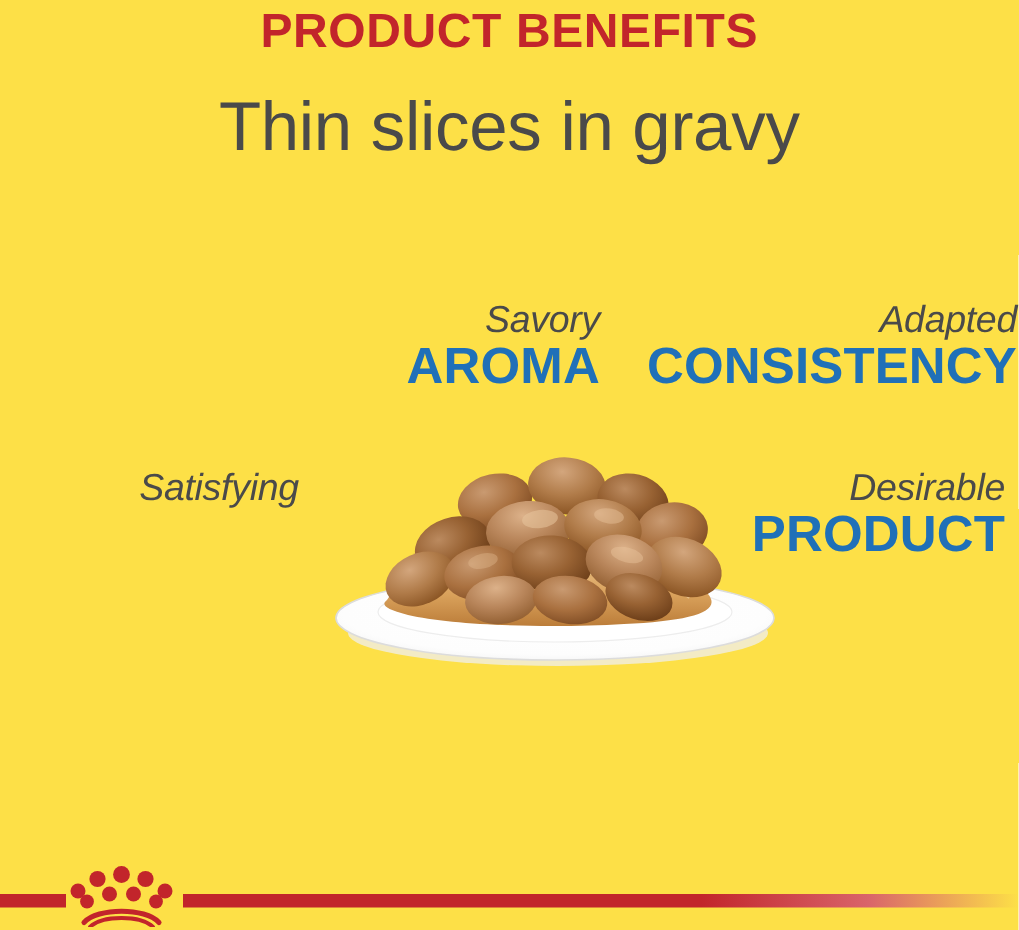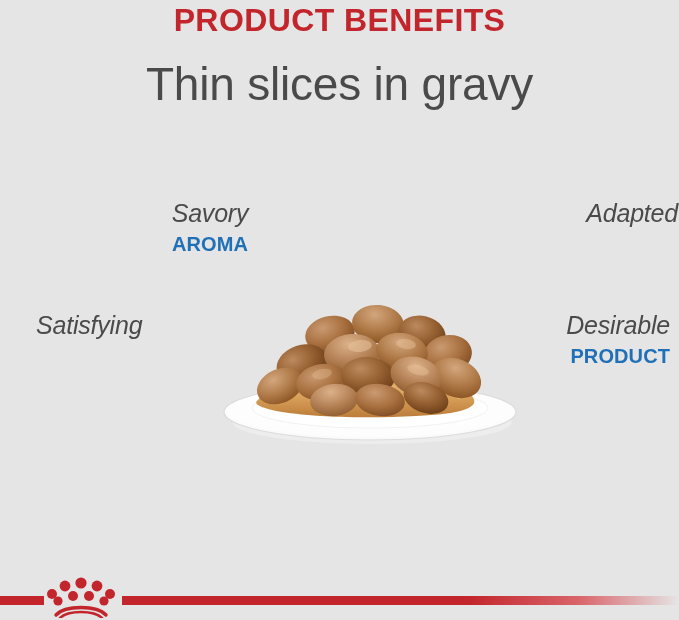--- a/index.html
+++ b/index.html
@@ -12,21 +12,21 @@
     height: 620px;
     position: relative;
     overflow: hidden;
     font-family: "Liberation Sans", sans-serif;
     -webkit-font-smoothing: antialiased;
   }
 
   .stage {
     position: absolute;
     inset: 0;
-    background: #e5e5e5;
+    background: #fde047;
     text-decoration: underline;
   }
 
   
   .header-title {
     position: absolute;
     left: 0;
     right: 0;
     top: 0px;
     text-align: center;
@@ -62,44 +62,44 @@
     color: #4a4a4a;
     font-size: 25px;
     line-height: 30px;
     font-weight: normal;
     letter-spacing: -0.2px;
     white-space: nowrap;
   }
   .benefit .b-bottom {
     display: block;
     color: #2070b8;
-    font-size: 20px;
+    font-size: 34px;
     line-height: 32px;
     font-weight: bold;
     letter-spacing: 0.1px;
     white-space: nowrap;
   }
 
   .benefit-aroma {
-    left: 10px;
+    left: 0;
     width: 400px;
     top: 198px;
-    text-align: center;
+    text-align: right;
   }
   .benefit-consistency {
     left: 278px;
     width: 400px;
     top: 198px;
     text-align: right;
   }
   .benefit-texture {
-    left: 36px;
+    left: 21px;
     width: 250px;
     top: 310px;
-    text-align: left;
+    text-align: center;
   }
   .benefit-flavors {
     left: 410px;
     width: 260px;
     top: 310px;
     text-align: right;
   }
 
   
   .food-photo {
@@ -151,20 +151,21 @@
 
   <div class="header-subtitle">Thin slices in gravy</div>
 
   <div class="benefit benefit-aroma">
     <span class="b-top">Savory</span>
     <span class="b-bottom">AROMA</span>
   </div>
 
   <div class="benefit benefit-consistency">
     <span class="b-top">Adapted</span>
+    <span class="b-bottom">CONSISTENCY</span>
   </div>
 
   <div class="benefit benefit-texture">
     <span class="b-top">Satisfying</span>
   </div>
 
   <div class="benefit benefit-flavors">
     <span class="b-top">Desirable</span>
     <span class="b-bottom">PRODUCT</span>
   </div>

